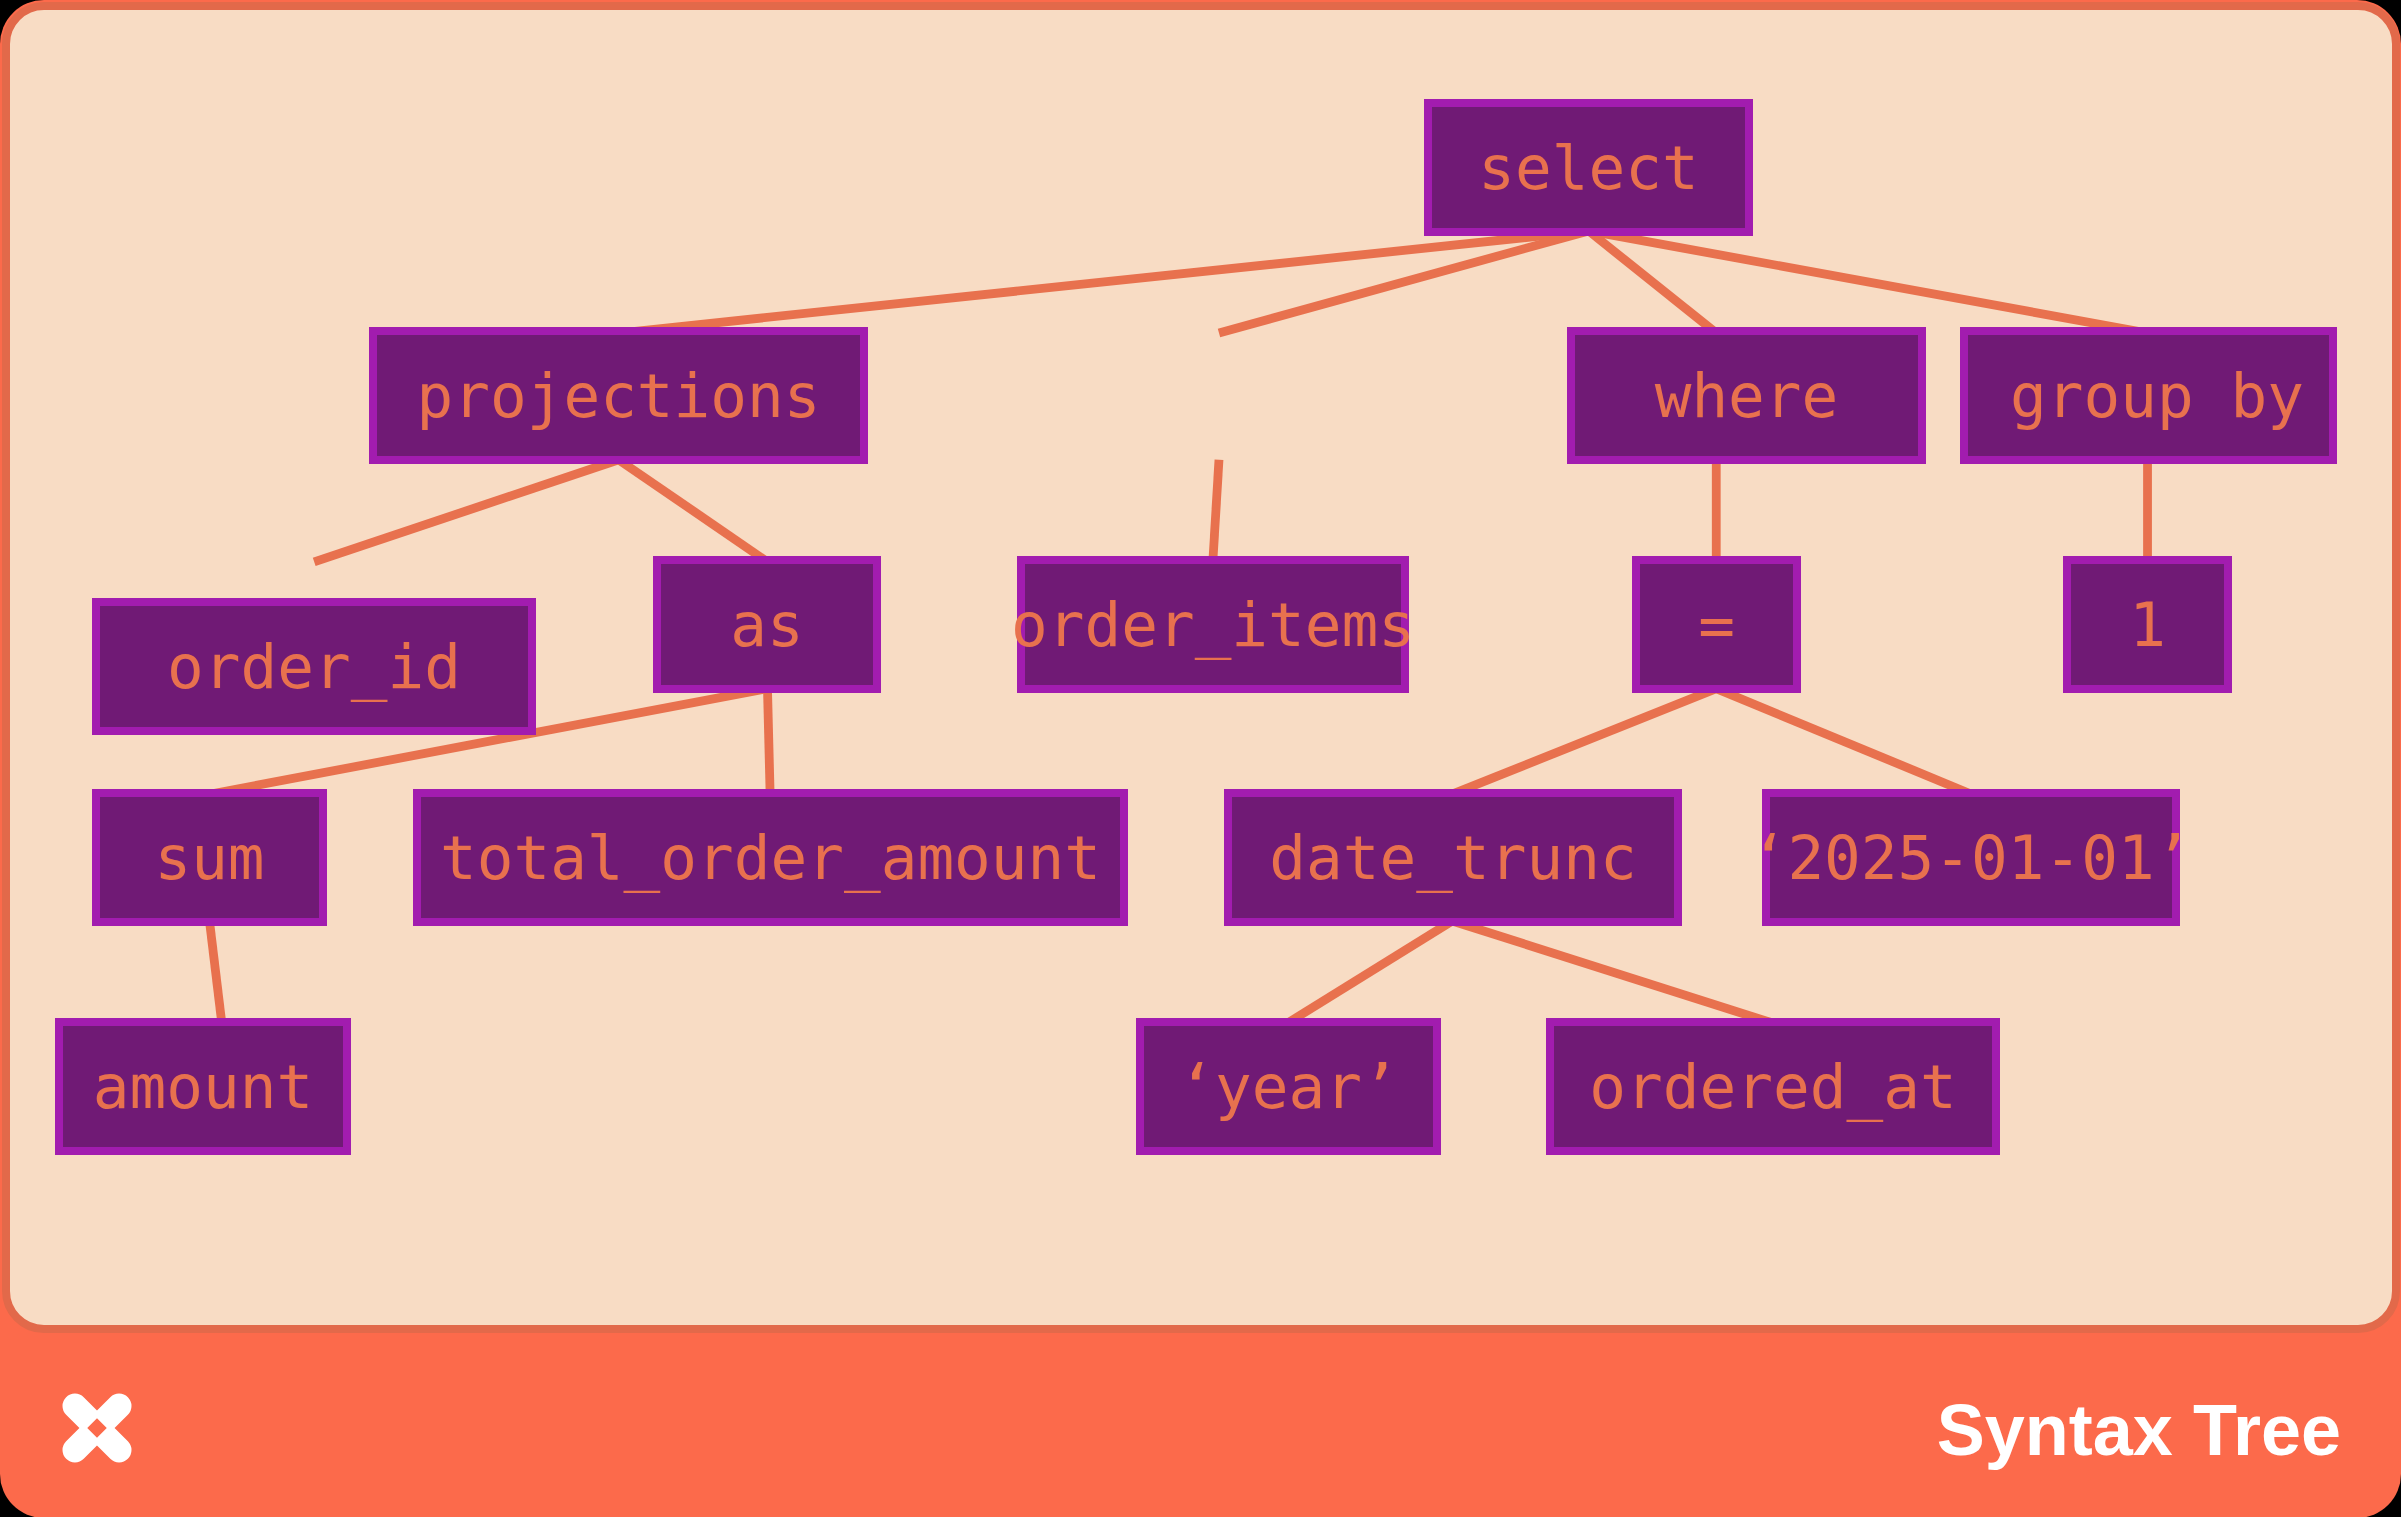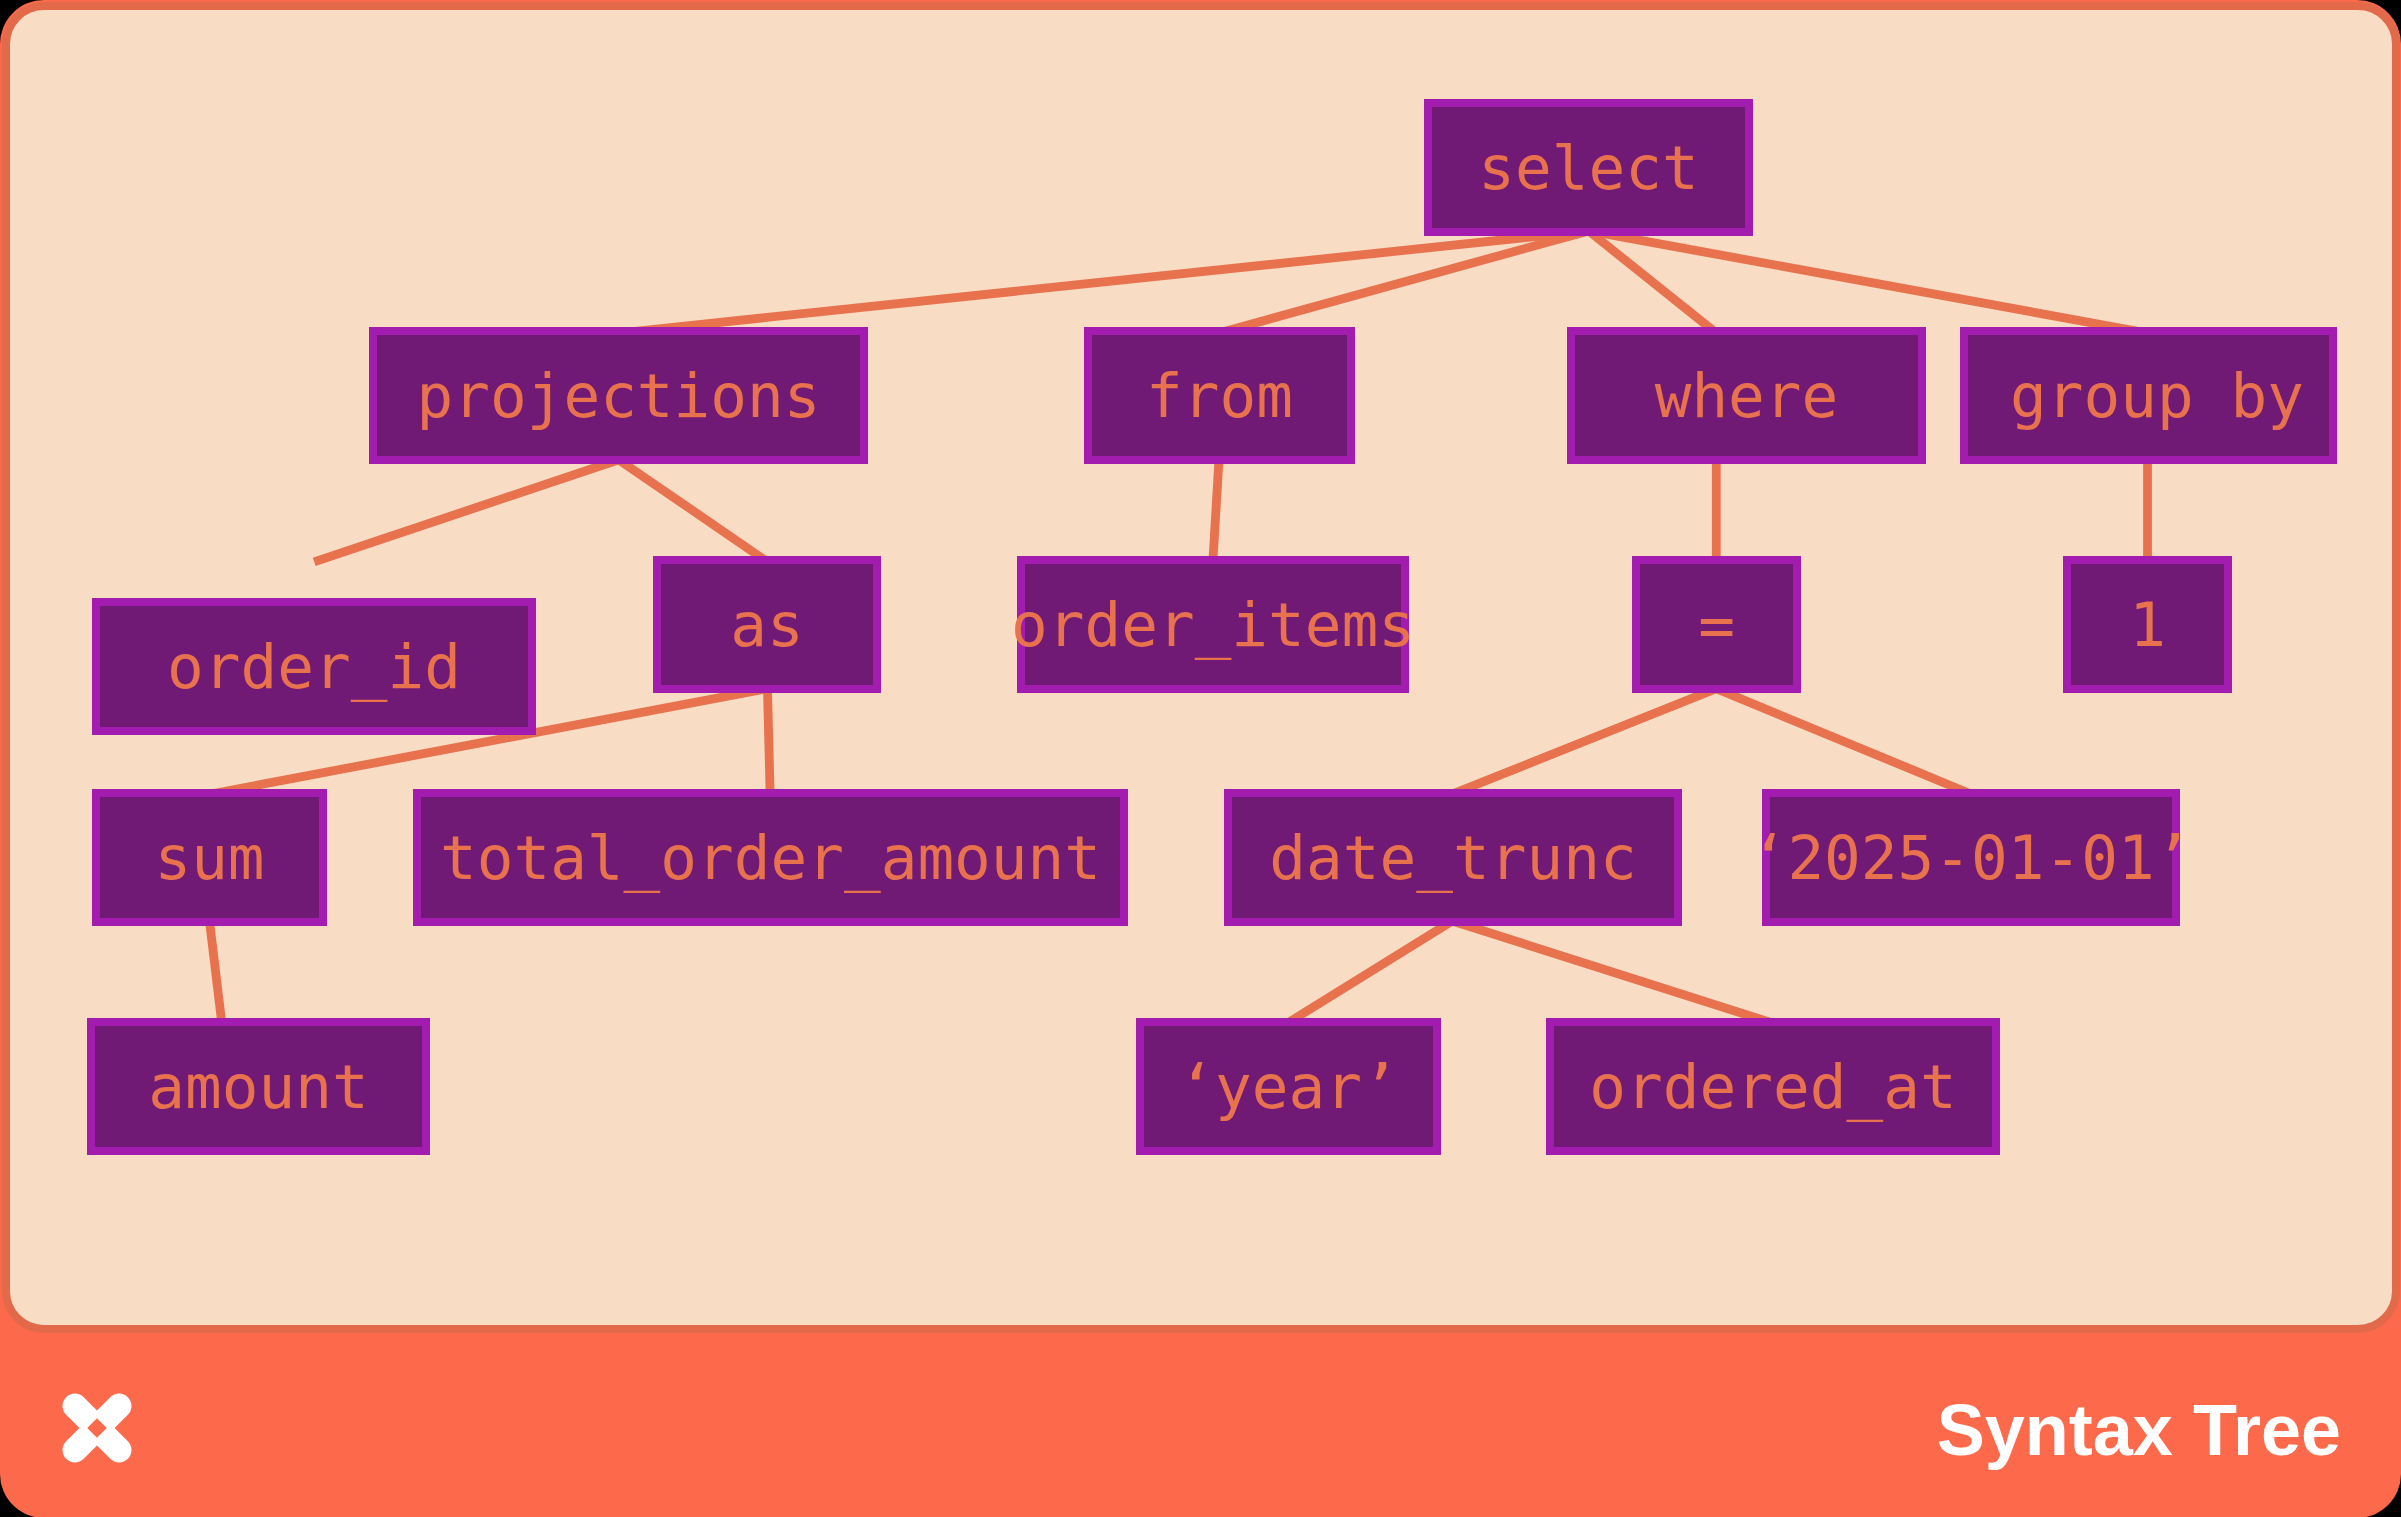--- a/index.html
+++ b/index.html
@@ -93,36 +93,35 @@
       <line x1="1950" y1="782" x2="2240" y2="902"></line>
       <line x1="238" y1="1046" x2="252" y2="1162"></line>
       <line x1="1650" y1="1046" x2="1463" y2="1162"></line>
       <line x1="1650" y1="1046" x2="2014" y2="1162"></line>
     </g>
   </svg>
 
   <div class="node" style="left:1424px; top:99px; width:329px;">select</div>
 
   <div class="node" style="left:369px; top:327px; width:499px;">projections</div>
-  <div class="node" style="left:1084px; top:327px; width:271px;">from</div>
   <div class="node" style="left:1567px; top:327px; width:359px;">where</div>
   <div class="node" style="left:1960px; top:327px; width:377px;padding-left:17px;">group by</div>
 
   <div class="node" style="left:92px; top:556px; width:444px;margin-top:42px;">order_id</div>
   <div class="node" style="left:653px; top:556px; width:228px;">as</div>
   <div class="node" style="left:1017px; top:556px; width:392px;">order_items</div>
   <div class="node" style="left:1632px; top:556px; width:169px;">=</div>
   <div class="node" style="left:2063px; top:556px; width:169px;">1</div>
 
   <div class="node" style="left:92px; top:789px; width:235px;">sum</div>
   <div class="node" style="left:413px; top:789px; width:715px;">total_order_amount</div>
   <div class="node" style="left:1224px; top:789px; width:458px;">date_trunc</div>
   <div class="node" style="left:1762px; top:789px; width:418px;">‘2025-01-01’</div>
 
-  <div class="node" style="left:55px; top:1018px; width:343px;margin-left:32px;">amount</div>
+  <div class="node" style="left:55px; top:1018px; width:296px;">amount</div>
   <div class="node" style="left:1136px; top:1018px; width:305px;">‘year’</div>
   <div class="node" style="left:1546px; top:1018px; width:454px;">ordered_at</div>
 
   <svg class="footer-logo" viewBox="0 0 100 100" xmlns="http://www.w3.org/2000/svg">
     <path d="M26 26 L74 74 M74 26 L26 74" stroke="#FFFFFF" stroke-width="27" stroke-linecap="round" fill="none"></path>
     <rect x="42.5" y="42.5" width="15" height="15" transform="rotate(45 50 50)" fill="#FC6A4B"></rect>
   </svg>
 
   <div class="footer-brand">Syntax Tree</div>
 </div>

